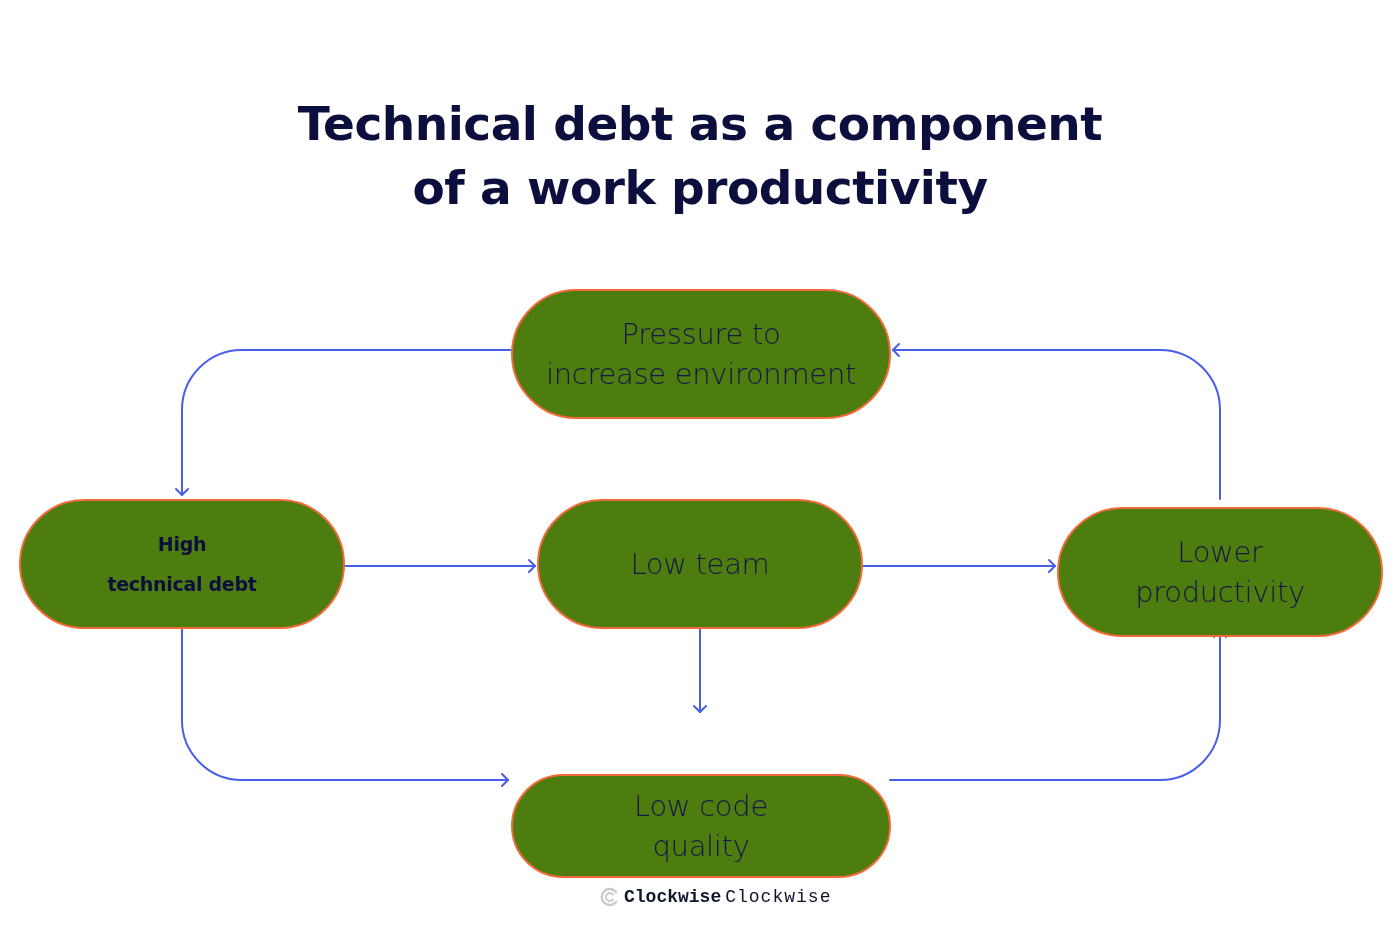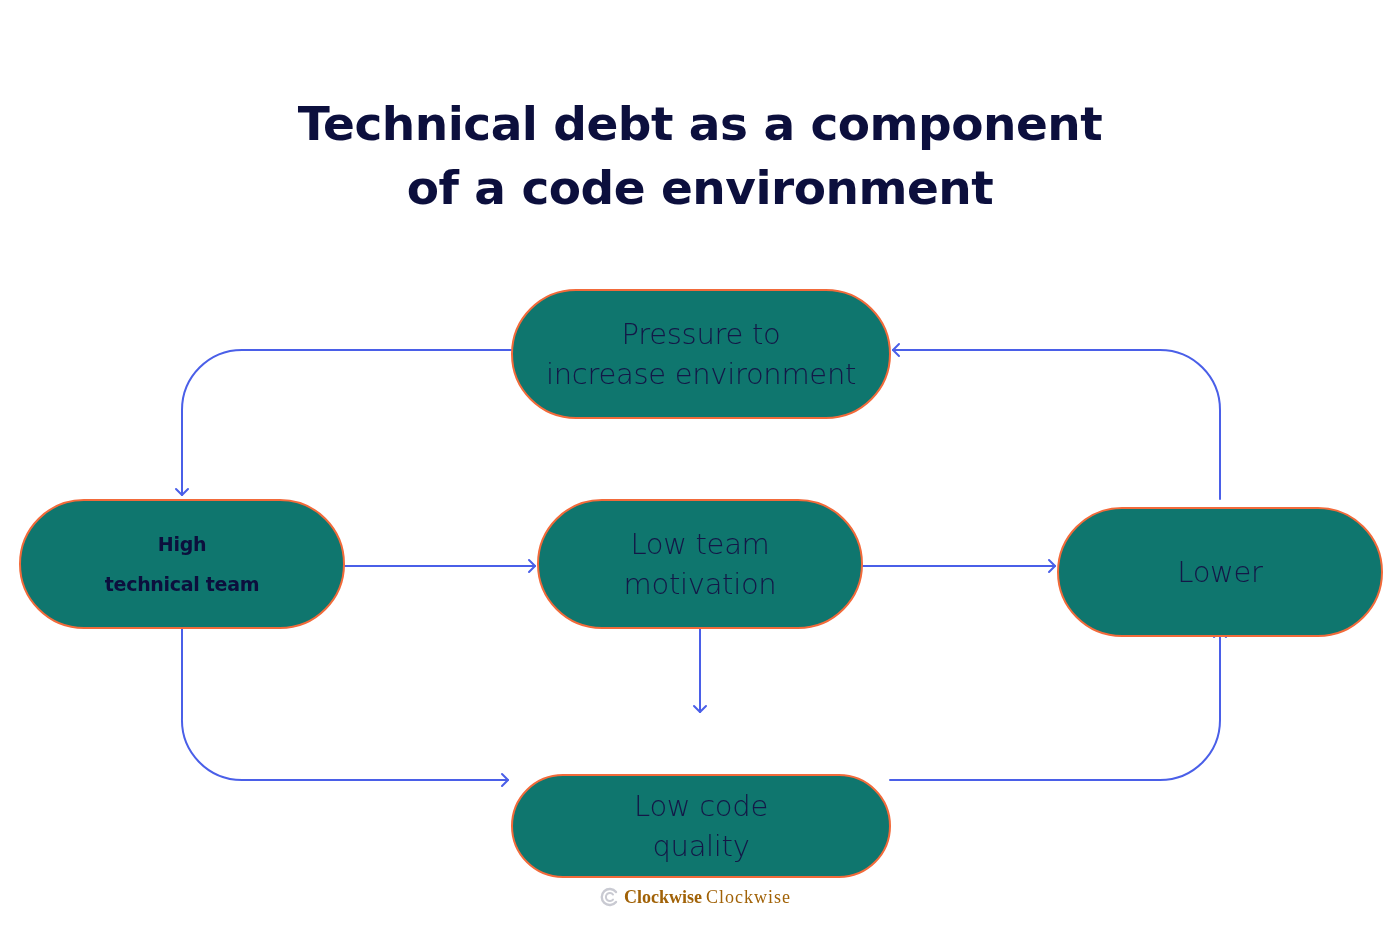--- a/index.html
+++ b/index.html
@@ -34,21 +34,21 @@
       left: 0;
       top: 0;
       width: 1400px;
       height: 944px;
     }
     .node {
       position: absolute;
       box-sizing: border-box;
       border: 2px solid #f26a3a;
       border-radius: 66px;
-      background: #0f766e;
+      background: #4d7c0f;
       display: flex;
       flex-direction: column;
       align-items: center;
       justify-content: center;
       text-align: center;
       font-family: "DejaVu Sans", sans-serif;
       font-size: 29px;
       line-height: 40px;
       font-weight: 300;
       color: #141747;
@@ -61,33 +61,33 @@
     }
     .node span { display: block; white-space: nowrap; }
     .logo {
       position: absolute;
       left: 600px;
       top: 884px;
       height: 26px;
       display: flex;
       align-items: center;
       gap: 4px;
-      color: #a16207;
-      font-family: Liberation Serif, serif;
+      color: #0f172a;
+      font-family: Liberation Mono, monospace;
       font-size: 18px;
     }
     .logo .brand-strong { font-weight: bold; }
     .logo .brand-light { font-weight: normal; letter-spacing: 1px; }
   </style>
 </head>
 <body>
 
 <div class="title">
   <span>Technical debt as a component</span>
-  <span>of a code environment</span>
+  <span>of a work productivity</span>
 </div>
 
 <svg class="connectors" viewBox="0 0 1400 944" xmlns="http://www.w3.org/2000/svg">
   <g fill="none" stroke="#4a5fe8" stroke-width="2" stroke-linecap="round" stroke-linejoin="round">
 
     <g>
       <path d="M511 350 H242 A60 60 0 0 0 182 410 V495"></path>
       <path d="M176 489 L182 495 L188 489"></path>
     </g>
 
@@ -123,30 +123,30 @@
   </g>
 </svg>
 
 <div class="node" style="left:511px; top:289px; width:380px; height:130px;">
   <span>Pressure to</span>
   <span>increase environment</span>
 </div>
 
 <div class="node bold" style="left:19px; top:499px; width:326px; height:130px;">
   <span>High</span>
-  <span>technical team</span>
+  <span>technical debt</span>
 </div>
 
 <div class="node" style="left:537px; top:499px; width:326px; height:130px;text-align:right;">
   <span>Low team</span>
-  <span>motivation</span>
 </div>
 
 <div class="node" style="left:1057px; top:499px; width:326px; height:130px;margin-top:8px;">
   <span>Lower</span>
+  <span>productivity</span>
 </div>
 
 <div class="node" style="left:511px; top:750px; width:380px; height:104px;margin-top:24px;">
   <span>Low code</span>
   <span>quality</span>
 </div>
 
 <div class="logo">
   <svg width="20" height="20" viewBox="0 0 20 20">
     <path d="M16 5 A8 8 0 1 0 16 15" fill="none" stroke="#c9cad2" stroke-width="2.4" stroke-linecap="round"></path>

